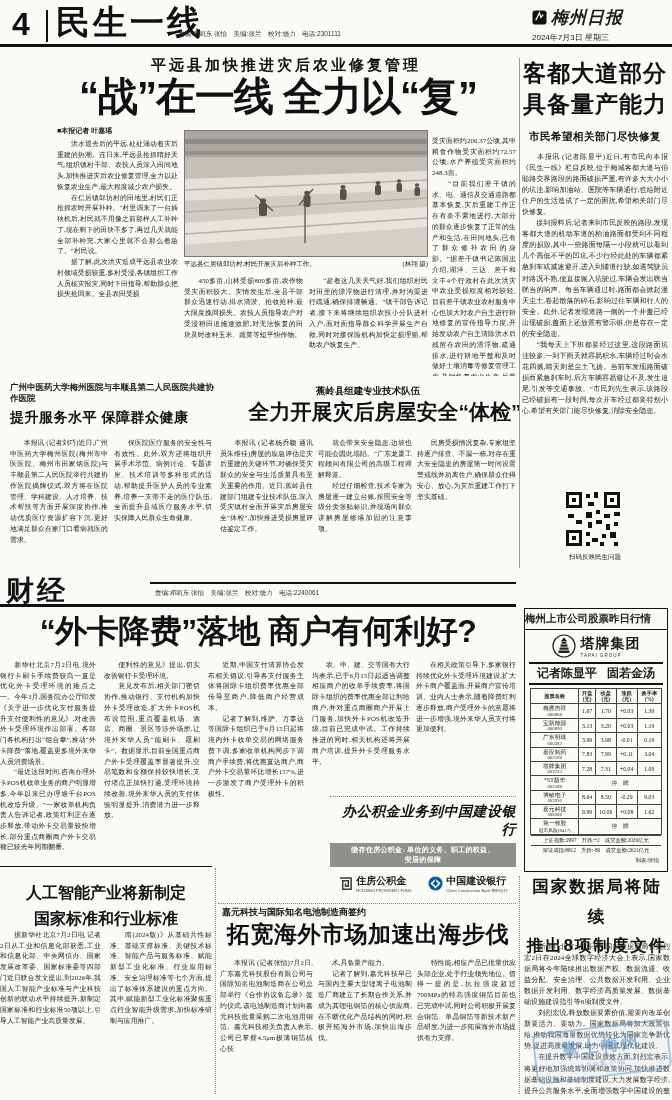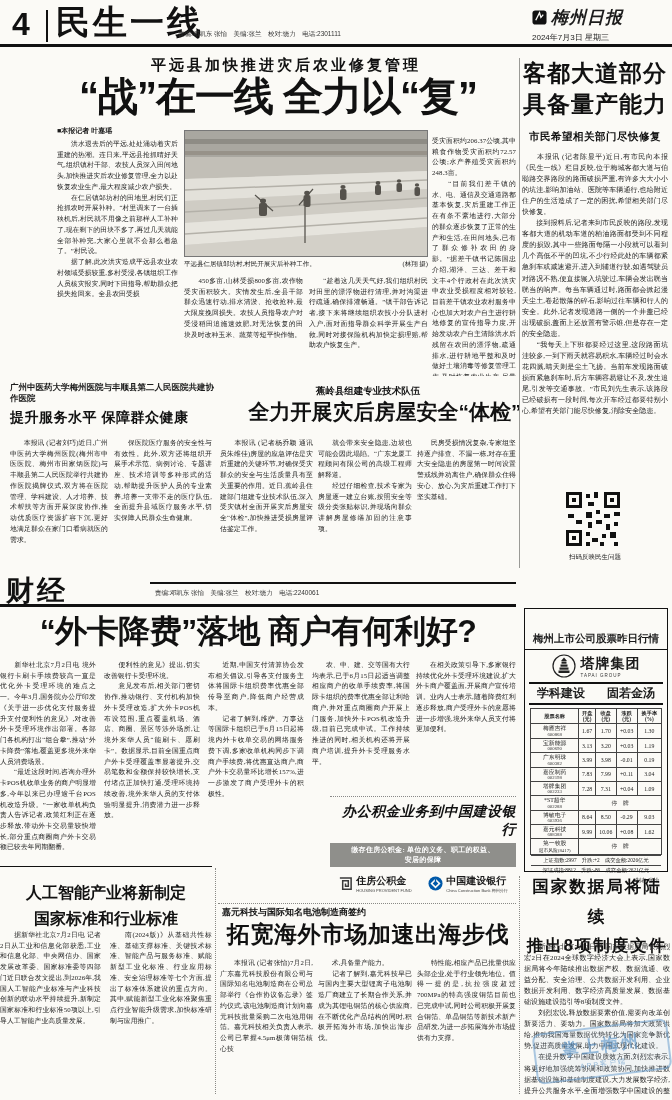--- a/index.html
+++ b/index.html
@@ -50,22 +50,22 @@
            font-family:"Liberation Sans",sans-serif;letter-spacing:.5px;color:#111;}
   .ad-bar{margin-top:4px;background:#8f8f8b;color:#fff;font-size:7px;text-align:center;
           padding:2px 18px;font-weight:bold;letter-spacing:.3px;}
   .ad-logos{display:flex;justify-content:space-around;align-items:center;margin-top:7px;}
   .ad-logo{display:flex;align-items:center;gap:3px;}
   .ad-logo .t1{font-size:10px;font-weight:900;font-family:"Liberation Sans",sans-serif;}
   .ad-logo .t2{font-size:4px;color:#444;font-family:"Liberation Sans",sans-serif;}
 
   
   .stock{left:524px;top:608px;width:144px;height:264px;border:1.5px solid #111;box-sizing:border-box;background:#fbfaf6;}
-  .stock-title{border-bottom:1.5px solid #111;text-align:center;font-size:10.5px;font-weight:900;
-               font-family:"Liberation Sans",sans-serif;padding:3px 0;margin-top:20px;}
+  .stock-title{border-bottom:1.5px solid #111;font-size:10.5px;font-weight:900;
+               font-family:"Liberation Sans",sans-serif;padding:3px 0;}
   .brand{display:flex;justify-content:center;align-items:center;gap:5px;padding:4px 0 2px;}
   .brand .cn{font-size:14px;font-weight:900;font-family:"Liberation Sans",sans-serif;letter-spacing:1px;}
   .brand .en{font-size:4.5px;letter-spacing:1px;color:#333;font-family:"Liberation Sans",sans-serif;}
   .slogan{display:flex;justify-content:space-between;padding:1px 8px;margin:2px 4px 3px;
           border-top:2px solid #111;border-bottom:2px solid #111;
           font-size:12px;font-weight:900;font-family:"Liberation Sans",sans-serif;}
   table.st{border-collapse:collapse;margin:0 auto;width:132px;}
   table.st th,table.st td{border:0.5px solid #444;text-align:center;padding:1px 0;}
   table.st th{font-size:5.2px;white-space:pre-line;line-height:1.2;font-weight:bold;}
   table.st td{font-size:5.8px;}
@@ -272,21 +272,21 @@
         <rect x="8.5" y="10.5" width="7" height="2.2" fill="#222"></rect>
         <rect x="7.5" y="13.5" width="9" height="2.2" fill="#222"></rect>
         <rect x="6.5" y="16.5" width="11" height="2.5" fill="#222"></rect>
       </svg>
       <div>
         <div class="cn">塔牌集团</div>
         <div class="en">TAPAI GROUP</div>
       </div>
     </div>
     <div class="slogan">
-      <span>学科建设</span>
+      <span>记者陈显平</span>
       <span>固若金汤</span>
     </div>
     <table class="st">
       <thead>
           <tr>
             <th>股票名称</th>
             <th>开盘
 (元)</th>
             <th>收盘
 (元)</th>

